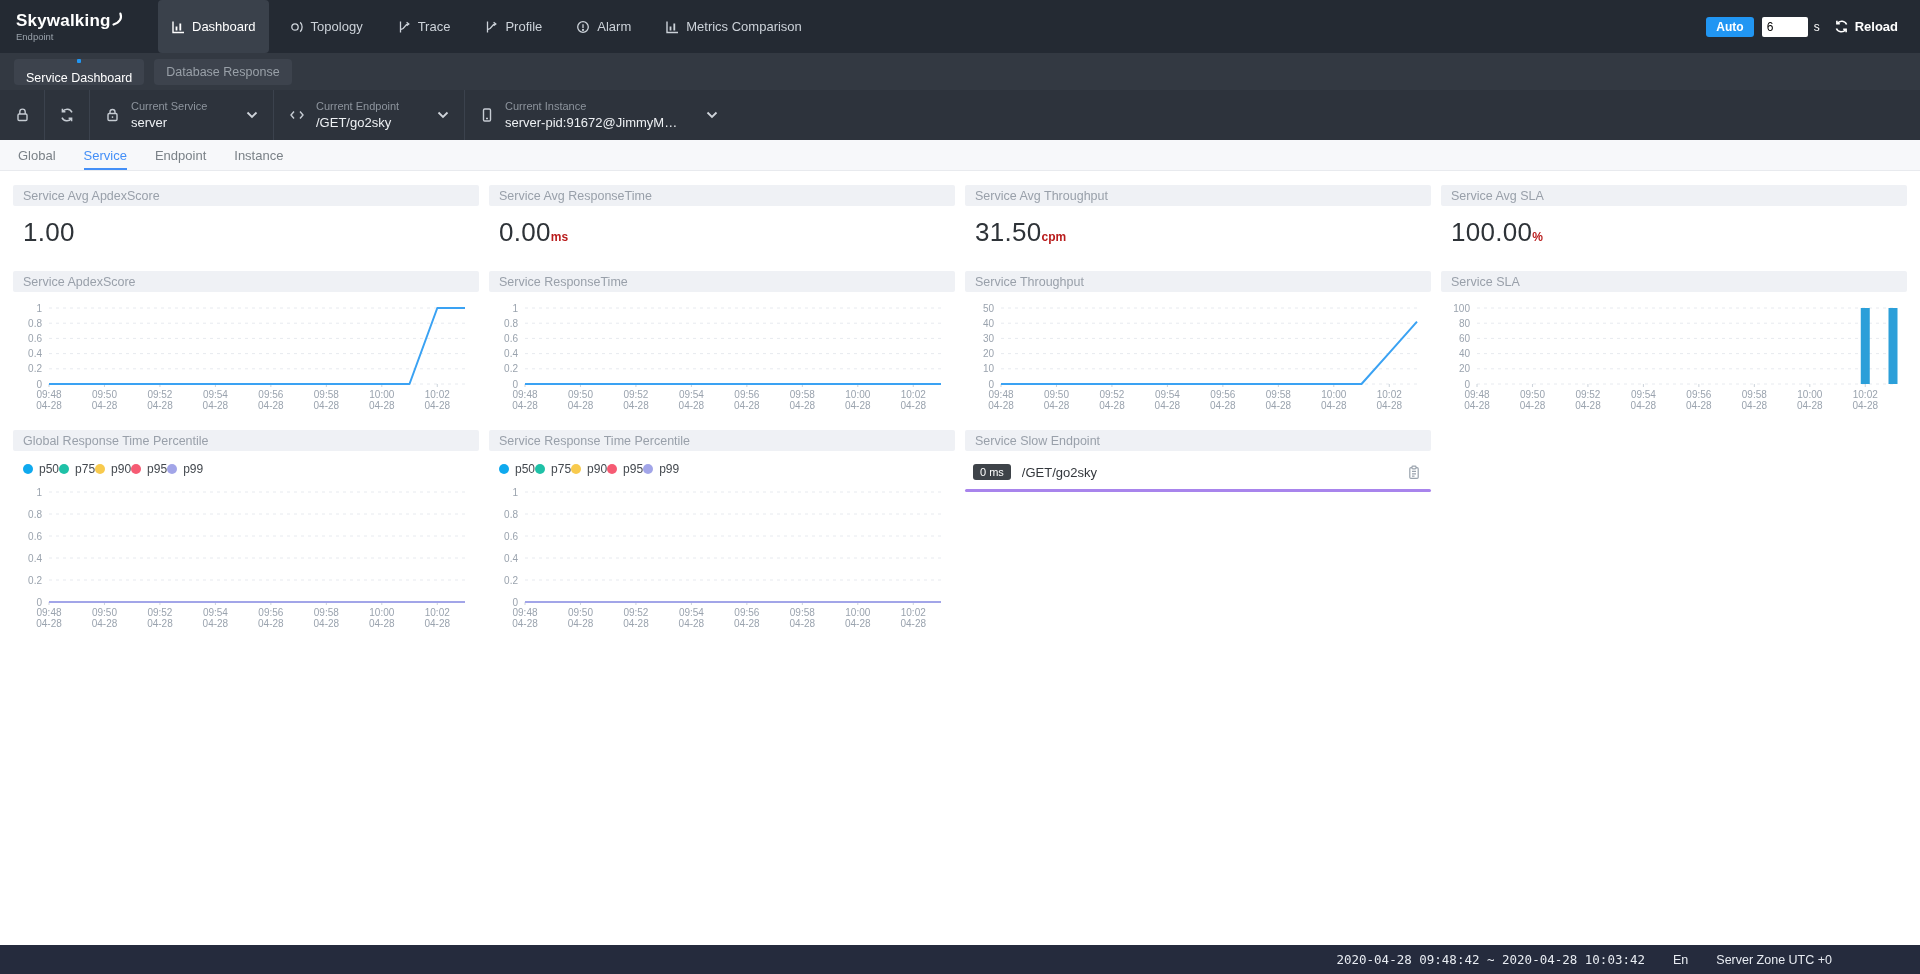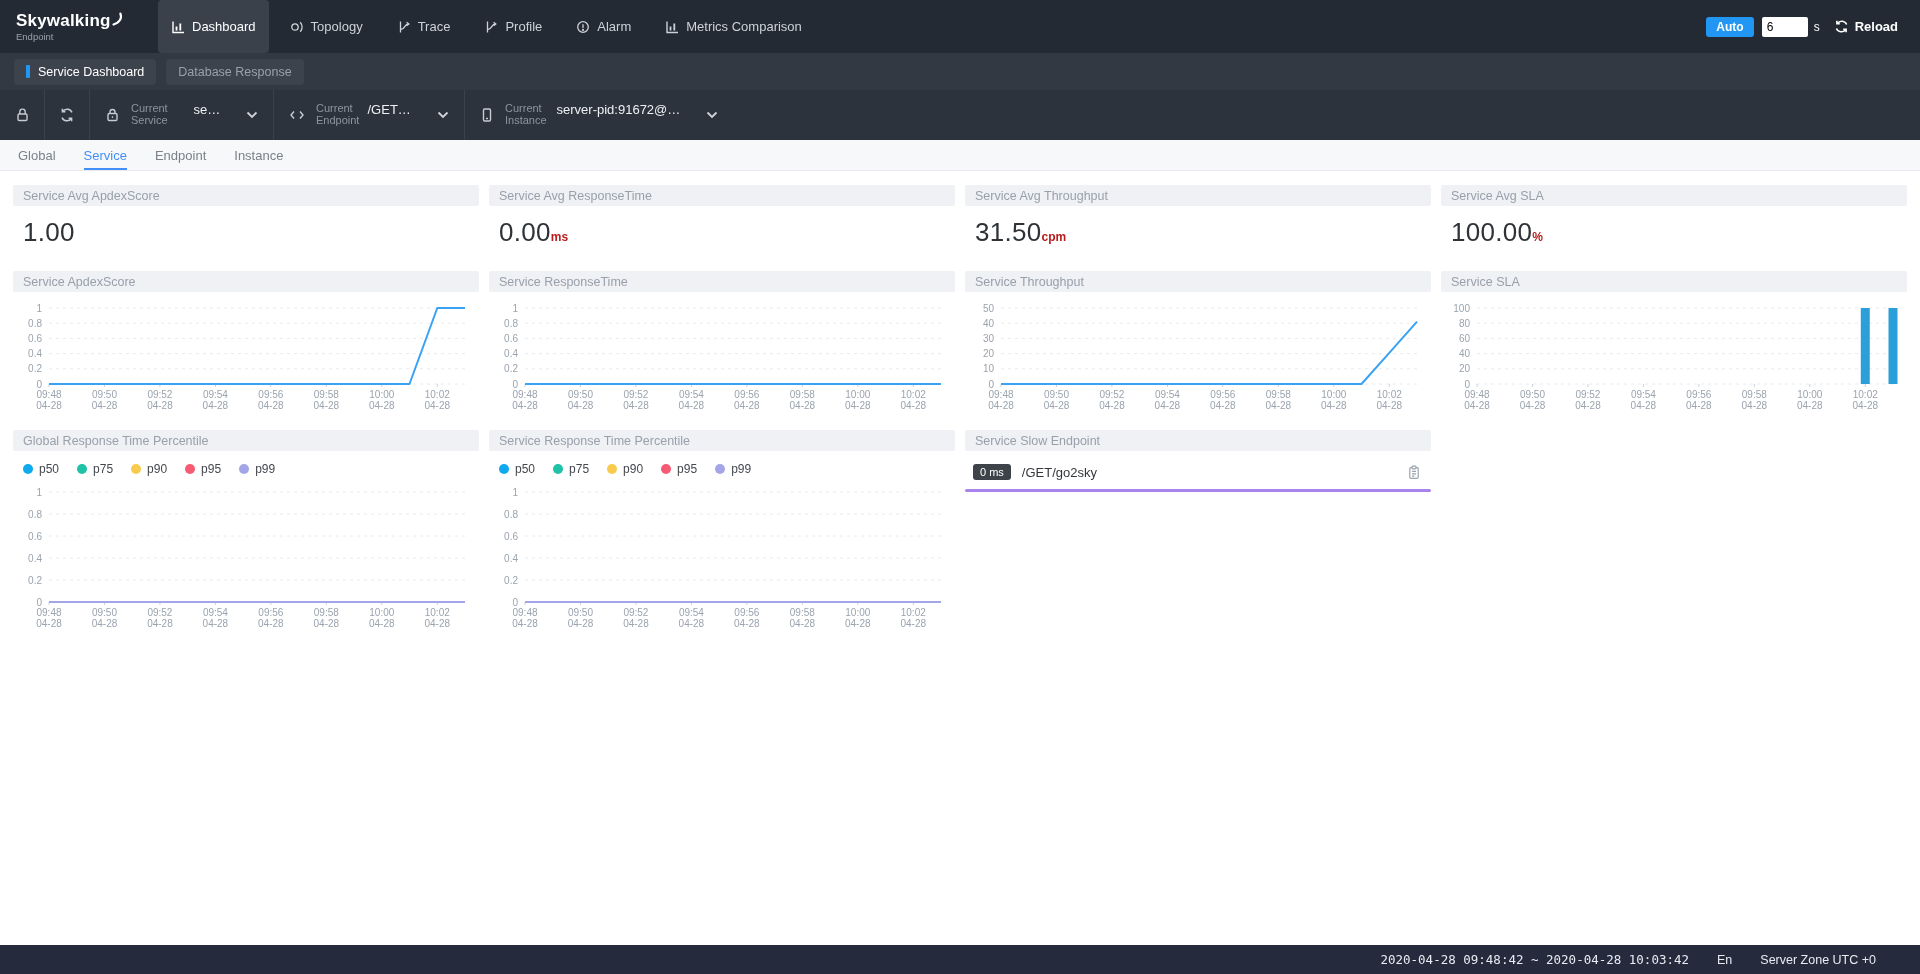--- a/index.html
+++ b/index.html
@@ -24,63 +24,63 @@
   .auto-btn { background:#2196f3; color:#fff; border:none; border-radius:3px; font-size:12px; font-weight:700;
               padding:3px 10px; cursor:pointer; font-family:inherit; }
   .interval-input { width:46px; height:20px; border:none; border-radius:2px; font-size:12px; padding:0 5px; font-family:inherit; }
   .interval-unit { font-size:12px; color:#fff; margin-left:-2px; }
   .reload-btn { background:none; border:none; color:#fff; display:flex; align-items:center; gap:6px;
                 font-size:13px; font-weight:600; cursor:pointer; font-family:inherit; }
   
   .dashbar { flex:0 0 37px; background:#333942; display:flex; align-items:center; padding:0 14px; gap:10px; }
   .dash-tab { height:26px; display:flex; align-items:center; gap:8px; background:#3d434d; border:none; border-radius:4px;
               padding:0 12px; font-size:12.5px; color:#99a0a8; cursor:pointer; font-family:inherit; }
-  .dash-tab.active { color:#fff; }
+  .dash-tab.active { color:#fff;flex-direction:column; }
   .dash-tick { width:4px; height:13px; border-radius:1px; background:#2196f3; }
   .dash-tab:not(.active) .dash-tick { display:none; }
   
   .selbar { flex:0 0 50px; background:#2d333c; display:flex; align-items:stretch; }
   .icon-btn { width:44px; background:none; border:none; display:flex; align-items:center; justify-content:center;
               color:#c6ccd3; cursor:pointer; }
   .vdiv { width:1px; background:#3b424d; }
   .sel-group { display:flex; align-items:center; gap:11px; padding:0 15px; cursor:pointer; }
   .sel-ic { color:#c6ccd3; display:flex; }
-  .sel-text { display:flex; flex-direction:row; justify-content:center; }
+  .sel-text { display:flex; flex-direction:column; justify-content:center; }
   .sel-label { font-size:11px; color:#8d949d; margin-bottom:3px; }
   .sel-value { font-size:13px; color:#eef1f4; white-space:nowrap; overflow:hidden; text-overflow:ellipsis; }
   .sel-text.w-service { width:92px; } .sel-text.w-endpoint { width:98px; } .sel-text.w-instance { width:178px; }
   .chev { margin-left:12px; color:#cfd4da; display:flex; }
   
   .viewtabs { flex:0 0 31px; background:#f7f8fa; border-bottom:1px solid #e8eaee; display:flex; gap:8px; padding:0 8px; }
   .view-tab { background:none; border:none; font-size:13px; color:#7a8187; padding:0 10px; position:relative;
               cursor:pointer; font-family:inherit; }
   .view-tab.active { color:#448ff7; }
   .view-tab.active::after { content:""; position:absolute; left:10px; right:10px; bottom:0; height:2px; background:#448ff7; }
   
   main { flex:1; padding:14px 13px 0; background:#fff; overflow:hidden; }
   .grid { display:grid; grid-template-columns:repeat(4,1fr); gap:10px; margin-bottom:10px; }
   .card { background:#fff; }
   .card-head { background:#eff1f5; height:21px; display:flex; align-items:center; padding:0 10px; border-radius:2px; }
   .card-title { font-size:12.5px; color:#99a0aa; }
   .metric-body { padding:11px 10px 13px; display:flex; align-items:baseline; }
   .metric-value { font-size:26px; color:#2e3338; font-weight:500; letter-spacing:.3px; }
   .metric-unit { font-size:12px; color:#b91c1c; font-weight:700; }
   .chart { margin-top:8px; }
-  .legend { display:flex; gap:18px; padding:11px 10px 0; }
+  .legend { display:flex; padding:11px 10px 0; }
   .legend-item { display:flex; align-items:center; gap:6px; }
   .dot { width:10px; height:10px; border-radius:50%; }
   .legend-label { font-size:12px; color:#44494f; }
   .list-row { display:flex; align-items:center; gap:11px; padding:13px 10px 9px 8px; }
   .badge { background:#3e4349; color:#fff; font-size:11px; font-weight:400; border-radius:3px; padding:2px 7px; white-space:nowrap; }
   .list-name { font-size:13px; color:#33373c; flex:1; white-space:nowrap; overflow:hidden; }
   .clip { color:#9aa3ad; display:flex; cursor:pointer; }
   .list-bar { height:3px; border-radius:2px; }
   
   .statusbar { flex:0 0 29px; background:#252b3d; display:flex; align-items:center; justify-content:flex-end;
-               gap:28px; padding-right:44px; color:#e8ecf2; }
+               gap:28px; padding-right:88px; color:#e8ecf2; }
   .time-range { font-family:"DejaVu Sans Mono", monospace; font-size:12.5px; cursor:pointer; }
   .lang,.zone { font-size:12.5px; cursor:pointer; }
   svg text { font-family:"Liberation Sans", sans-serif; }
 </style>
 </head>
 <body>
 
 <header class="topbar">
   <div class="brand">
     <div class="brand-line">

